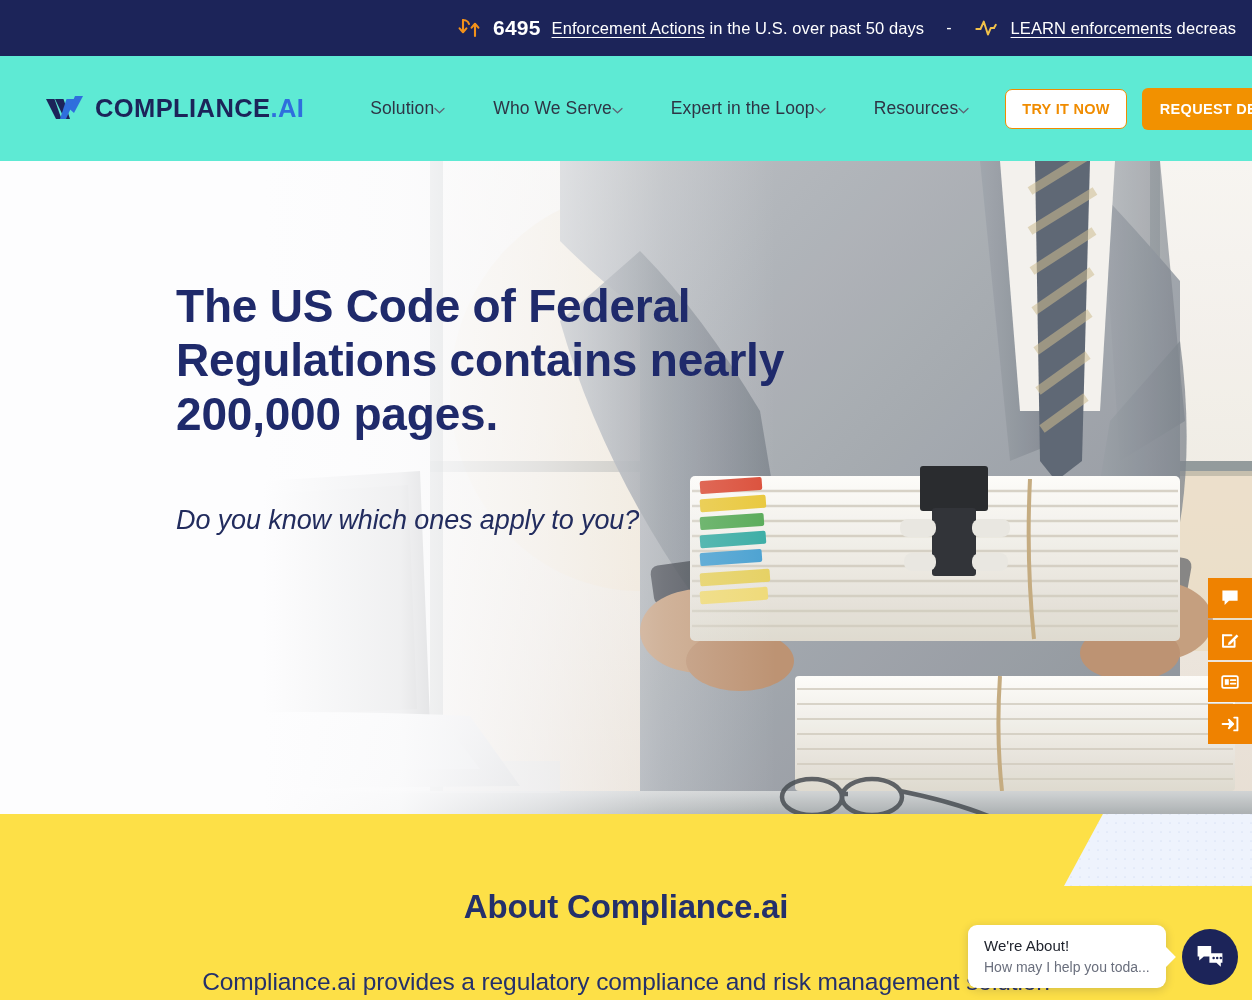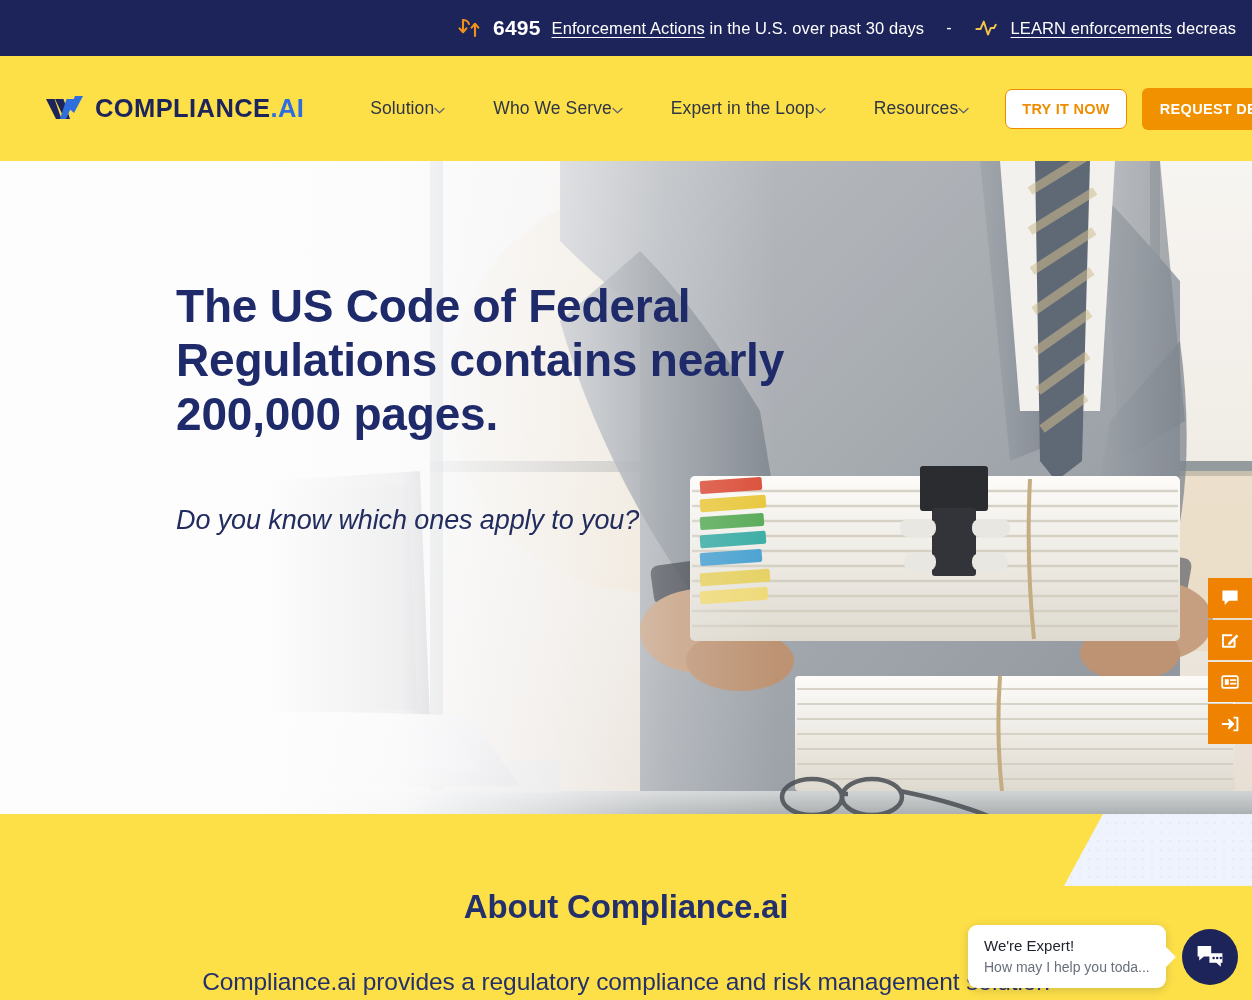--- a/index.html
+++ b/index.html
@@ -58,21 +58,21 @@
   .ticker-sep {
     color: #ffffff;
     font-size: 16px;
     padding: 0 10px;
   }
 
   
   .header {
     position: relative;
     height: 105px;
-    background: #fde047;
+    background: #5eead4;
     display: flex;
     align-items: center;
     padding: 0 40px 0 44px;
     z-index: 40;
   }
   .logo {
     display: flex;
     align-items: center;
     gap: 11px;
     cursor: pointer;
@@ -300,21 +300,21 @@
       <span class="ticker-icon">
         <svg viewBox="0 0 26 26" fill="none" stroke="#f2911a" stroke-width="2.1" stroke-linecap="round" stroke-linejoin="round">
           <path d="M7 5 V17"></path>
             <path d="M3.6 13.4 L7 17.2 L10.4 13.4"></path>
           <path d="M19 21 V9"></path>
             <path d="M15.6 12.6 L19 8.8 L22.4 12.6"></path>
           <path d="M7 5 C7 5 12 5 13 9"></path>
         </svg>
       </span>
       <span class="ticker-num">6495</span>
-      <span class="ticker-text"><span class="u">Enforcement Actions</span><span> in the U.S. over past 30 days</span></span>
+      <span class="ticker-text"><span class="u">Enforcement Actions</span><span> in the U.S. over past 50 days</span></span>
     </div>
 
     <span class="ticker-sep">-</span>
 
     <div class="ticker-item">
       <span class="ticker-icon">
         <svg viewBox="0 0 28 26" fill="none" stroke="#f2c24a" stroke-width="2.1" stroke-linecap="round" stroke-linejoin="round">
           <path d="M2.5 14 L7 14 L10.5 6 L15 20 L18 13 L21.5 13"></path>
           <path d="M21.5 13 L23.5 9.5"></path>
         </svg>
@@ -584,21 +584,21 @@
       <path d="M62 0 H210 V74 H22 Z" fill="url(#dots)"></path>
     </svg>
   </div>
 
   <h2 class="about-title">About Compliance.ai</h2>
   <p class="about-body">Compliance.ai provides a regulatory compliance and risk management solution</p>
 </div>
 
 <div class="chat-wrap">
   <div class="chat-bubble">
-    <div class="chat-line1">We're Expert!</div>
+    <div class="chat-line1">We're About!</div>
     <div class="chat-line2">How may I help you toda...</div>
   </div>
   <button class="chat-fab">
     <span>
       <svg viewBox="0 0 28 26" fill="#ffffff">
         <path d="M1.6 2 h13.6 v10.4 h-7.4 l-4.6 4.2 v-4.2 h-1.6 z"></path>
         <path d="M13.4 9.2 h13 v9.6 h-1.6 v4 l-4.4 -4 h-7 z" fill="#ffffff"></path>
         <circle cx="17.6" cy="14" r="1.25" fill="#1c2459"></circle>
         <circle cx="21.2" cy="14" r="1.25" fill="#1c2459"></circle>
         <circle cx="24.8" cy="14" r="1.25" fill="#1c2459"></circle>

